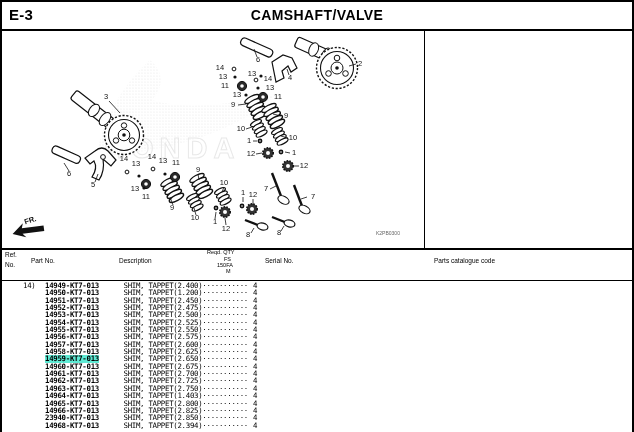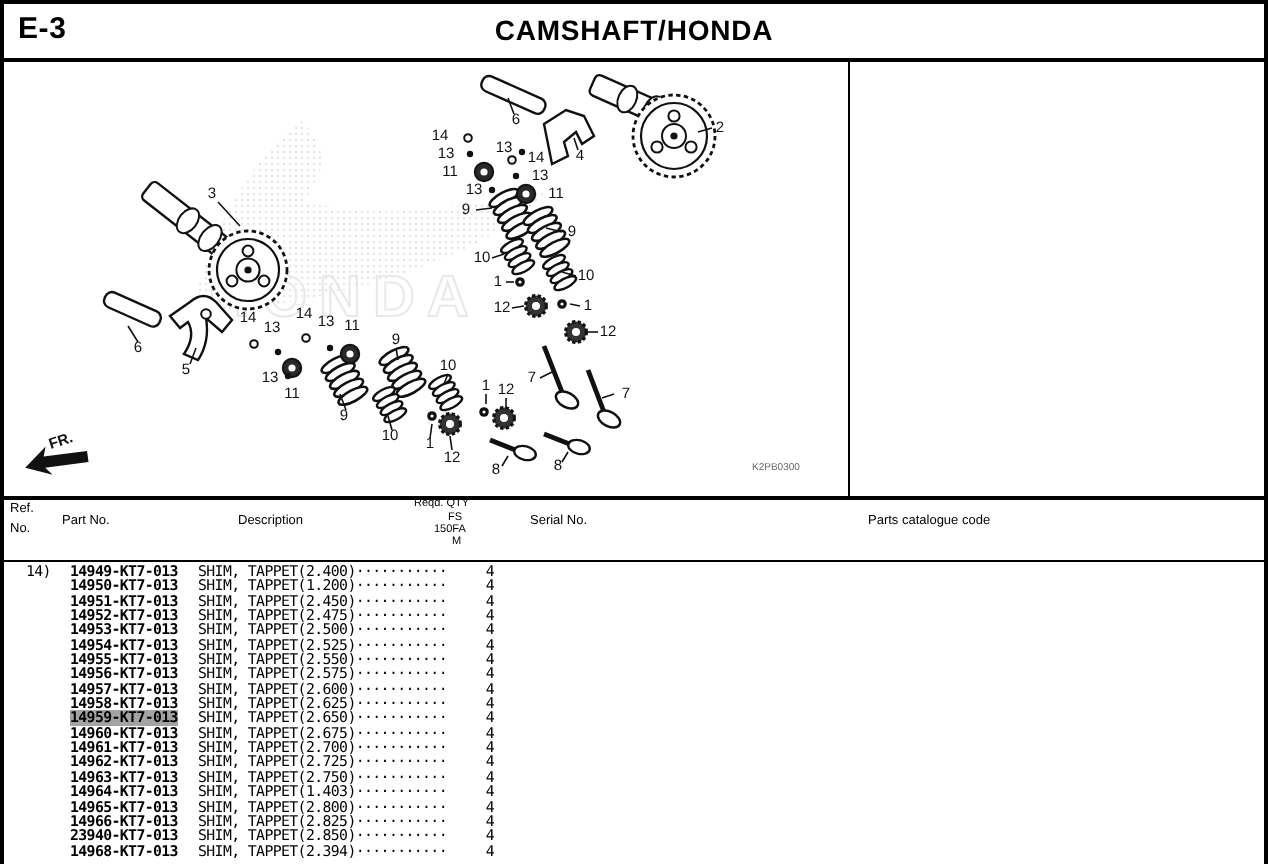--- a/index.html
+++ b/index.html
@@ -13,35 +13,35 @@
   .page-code{position:absolute;left:9px;top:6px;font-size:15px;font-weight:bold;letter-spacing:.3px;z-index:4;}
   .page-title{position:absolute;left:0;right:0;top:7px;text-align:center;font-size:14px;font-weight:bold;letter-spacing:.4px;z-index:4;}
   .vdiv{position:absolute;left:424px;top:31px;width:1px;height:218px;background:#000;z-index:3;}
   .thead-rule-top{position:absolute;left:0px;right:0px;top:248px;height:2px;background:#000;z-index:3;}
   .thead-rule-bot{position:absolute;left:2px;right:2px;top:280px;height:1px;background:#000;z-index:3;}
   .th{position:absolute;font-size:6.5px;letter-spacing:0;white-space:nowrap;z-index:4;}
   .th.small{font-size:5.5px;}
   .tbody{position:absolute;top:282px;left:2px;width:630px;z-index:4;
     font-family:"DejaVu Sans Mono","Liberation Mono",monospace;font-size:7.4px;line-height:7.35px;letter-spacing:-0.3px;}
   .trow{height:7.35px;display:flex;white-space:nowrap;}
-  .c-ref{width:22px;padding-left:11px;}
+  .c-ref{width:22px;padding-left:21px;}
   .c-part{width:64px;font-weight:bold;}
-  .c-desc{width:139px;}
+  .c-desc{width:139px;text-align:right;}
   .c-qty{width:14px;text-align:center;}
   .hl{display:inline-block;}
   svg.diagram{position:absolute;top:0;left:0;z-index:2;}
   text.callout{font-family:"Liberation Sans",sans-serif;font-size:7.5px;fill:#111;}
 </style>
 </head>
 <body>
 
 <div class="page-border"></div>
 
 <div class="page-code">E-3</div>
-<div class="page-title">CAMSHAFT/HONDA</div>
+<div class="page-title">CAMSHAFT/VALVE</div>
 <div class="hdr-rule"></div>
 <div class="vdiv"></div>
 
 <svg class="diagram" width="634" height="432" viewBox="0 0 634 432">
   <defs>
     <pattern id="dots" width="3" height="3" patternUnits="userSpaceOnUse">
       <circle cx="1" cy="1" r="0.6" fill="#cfcfcf"></circle>
     </pattern>
     <g id="coil-big">
       <ellipse cx="0" cy="0" rx="8" ry="2.8" fill="#fff" stroke="#111" stroke-width="1.3"></ellipse>
@@ -401,21 +401,21 @@
       <span class="c-qty">4</span>
     </div>
     <div class="trow">
       <span class="c-ref"></span>
       <span class="c-part"><span class="hl">14958-KT7-013</span></span>
       <span class="c-desc">SHIM, TAPPET(2.625)···········</span>
       <span class="c-qty">4</span>
     </div>
     <div class="trow">
       <span class="c-ref"></span>
-      <span class="c-part"><span class="hl" style="background: #a3a3a3;">14959-KT7-013</span></span>
+      <span class="c-part"><span class="hl" style="background: #5eead4;">14959-KT7-013</span></span>
       <span class="c-desc">SHIM, TAPPET(2.650)···········</span>
       <span class="c-qty">4</span>
     </div>
     <div class="trow">
       <span class="c-ref"></span>
       <span class="c-part"><span class="hl">14960-KT7-013</span></span>
       <span class="c-desc">SHIM, TAPPET(2.675)···········</span>
       <span class="c-qty">4</span>
     </div>
     <div class="trow">

